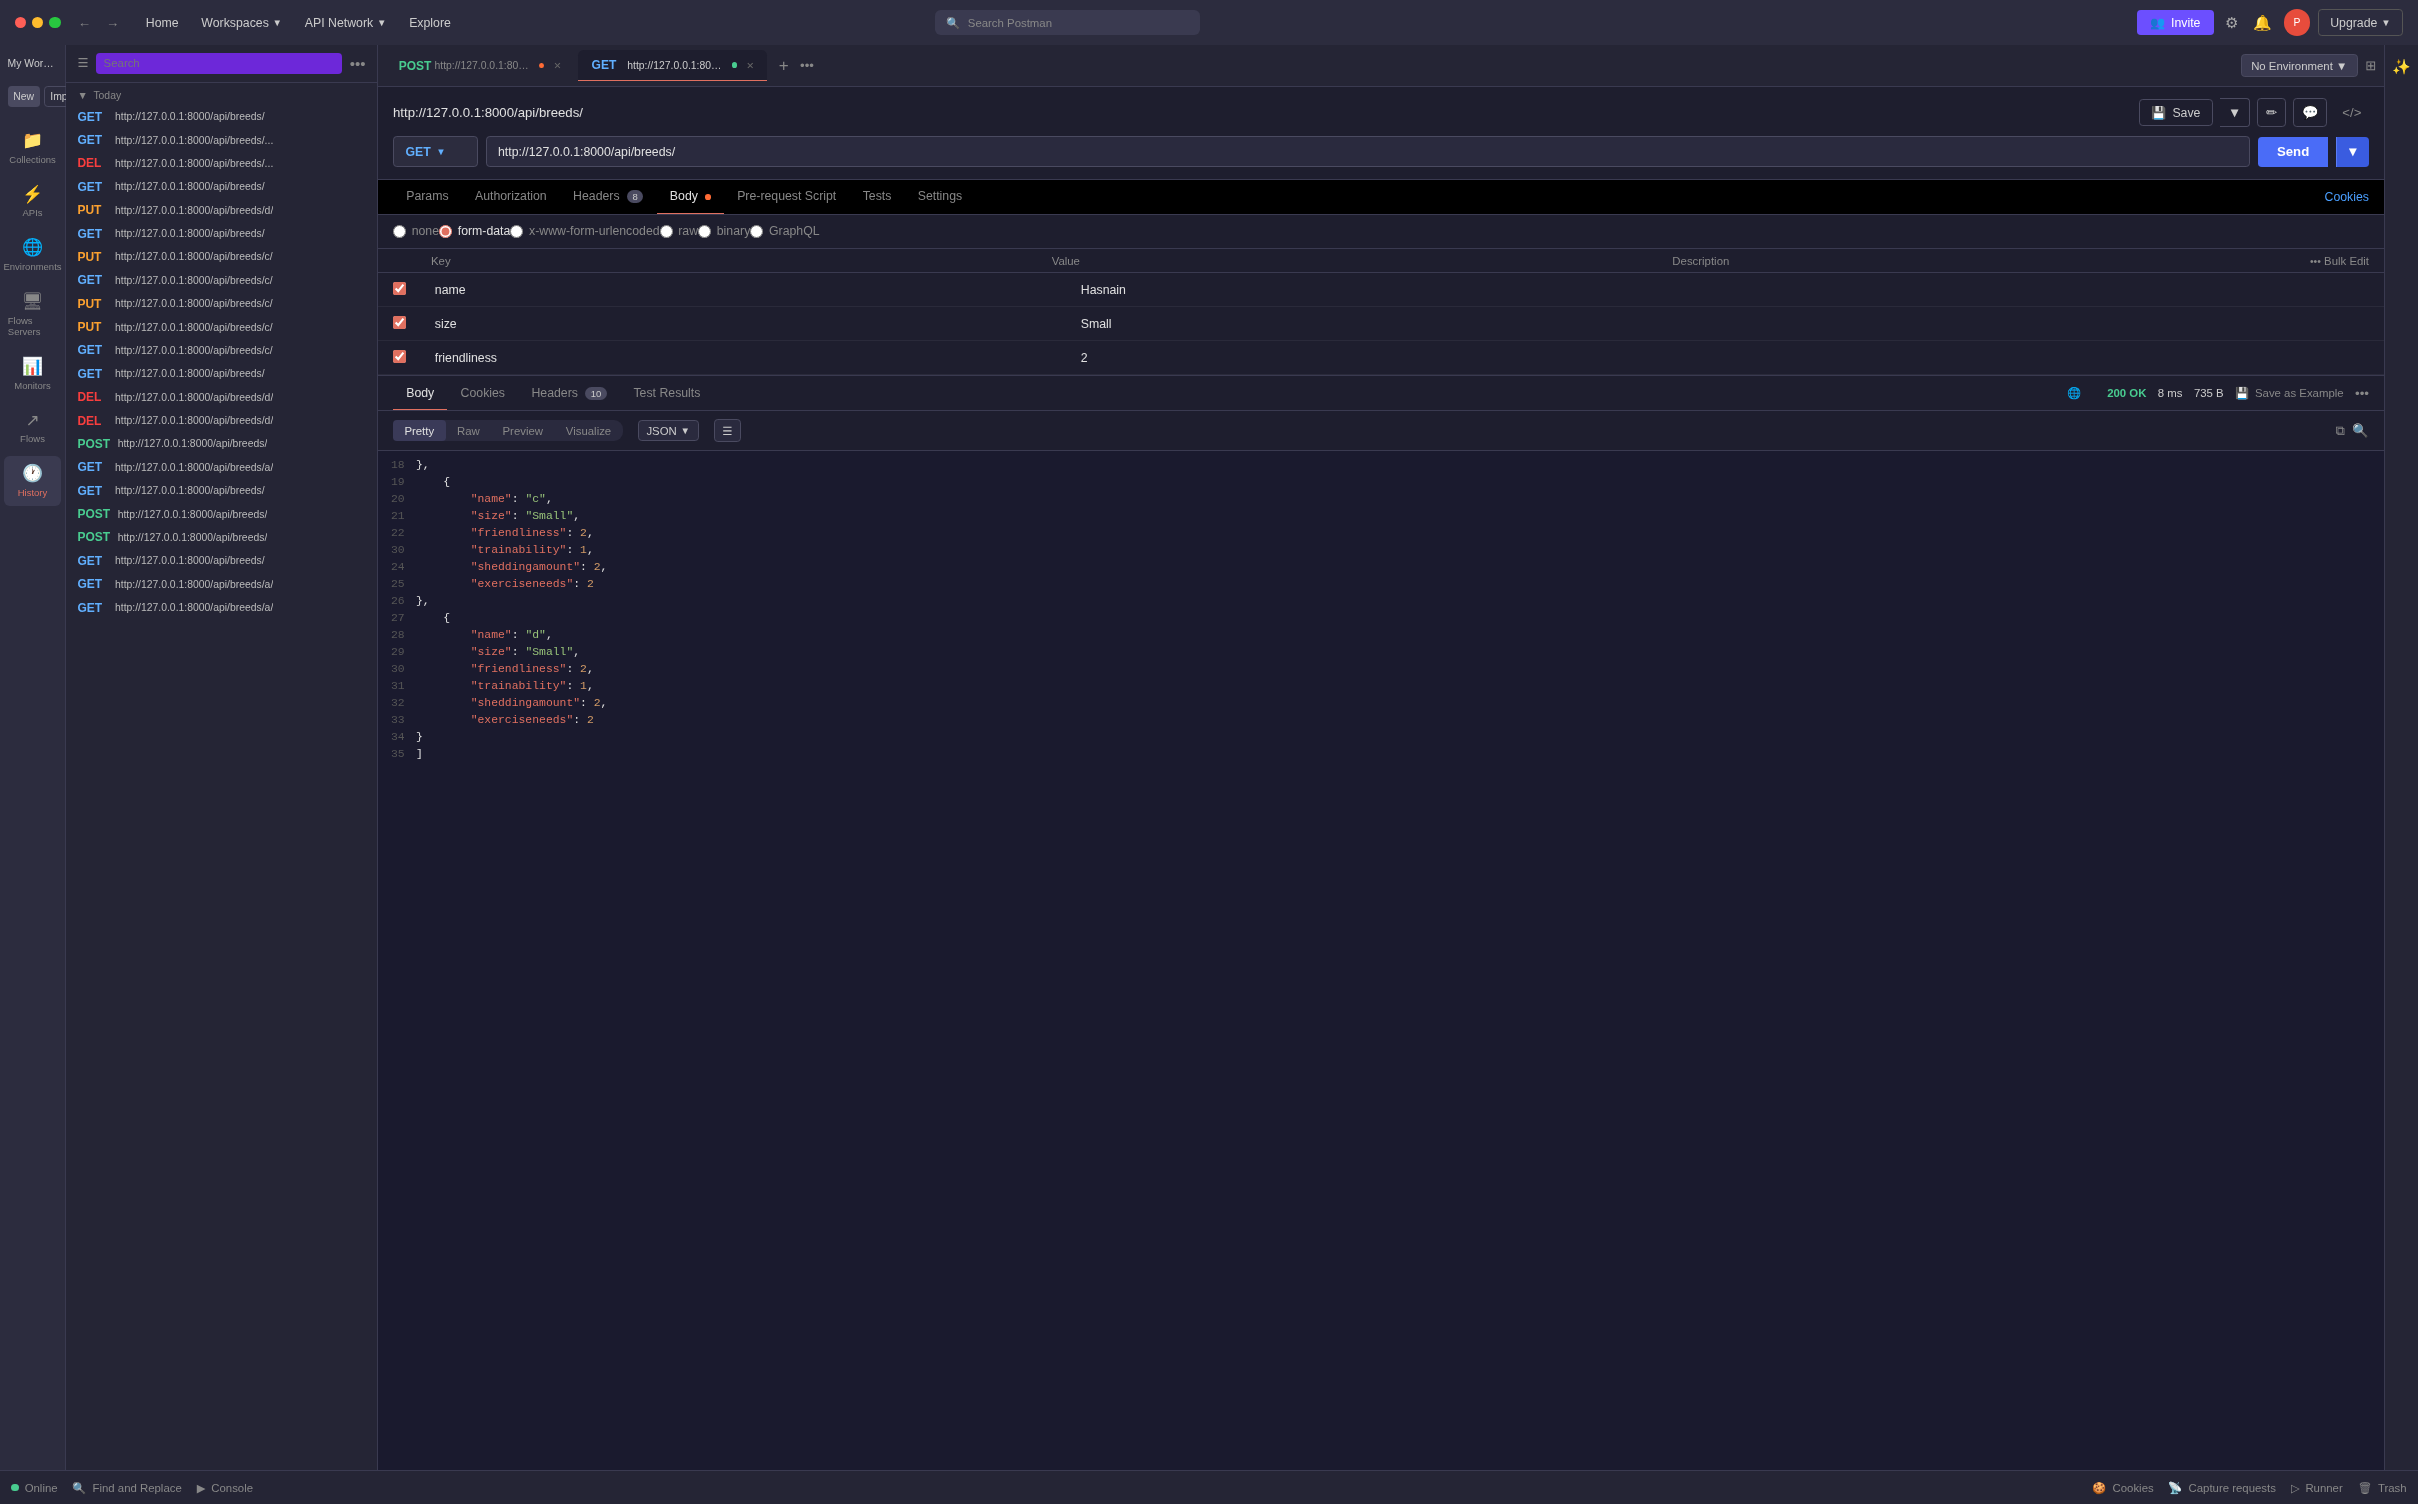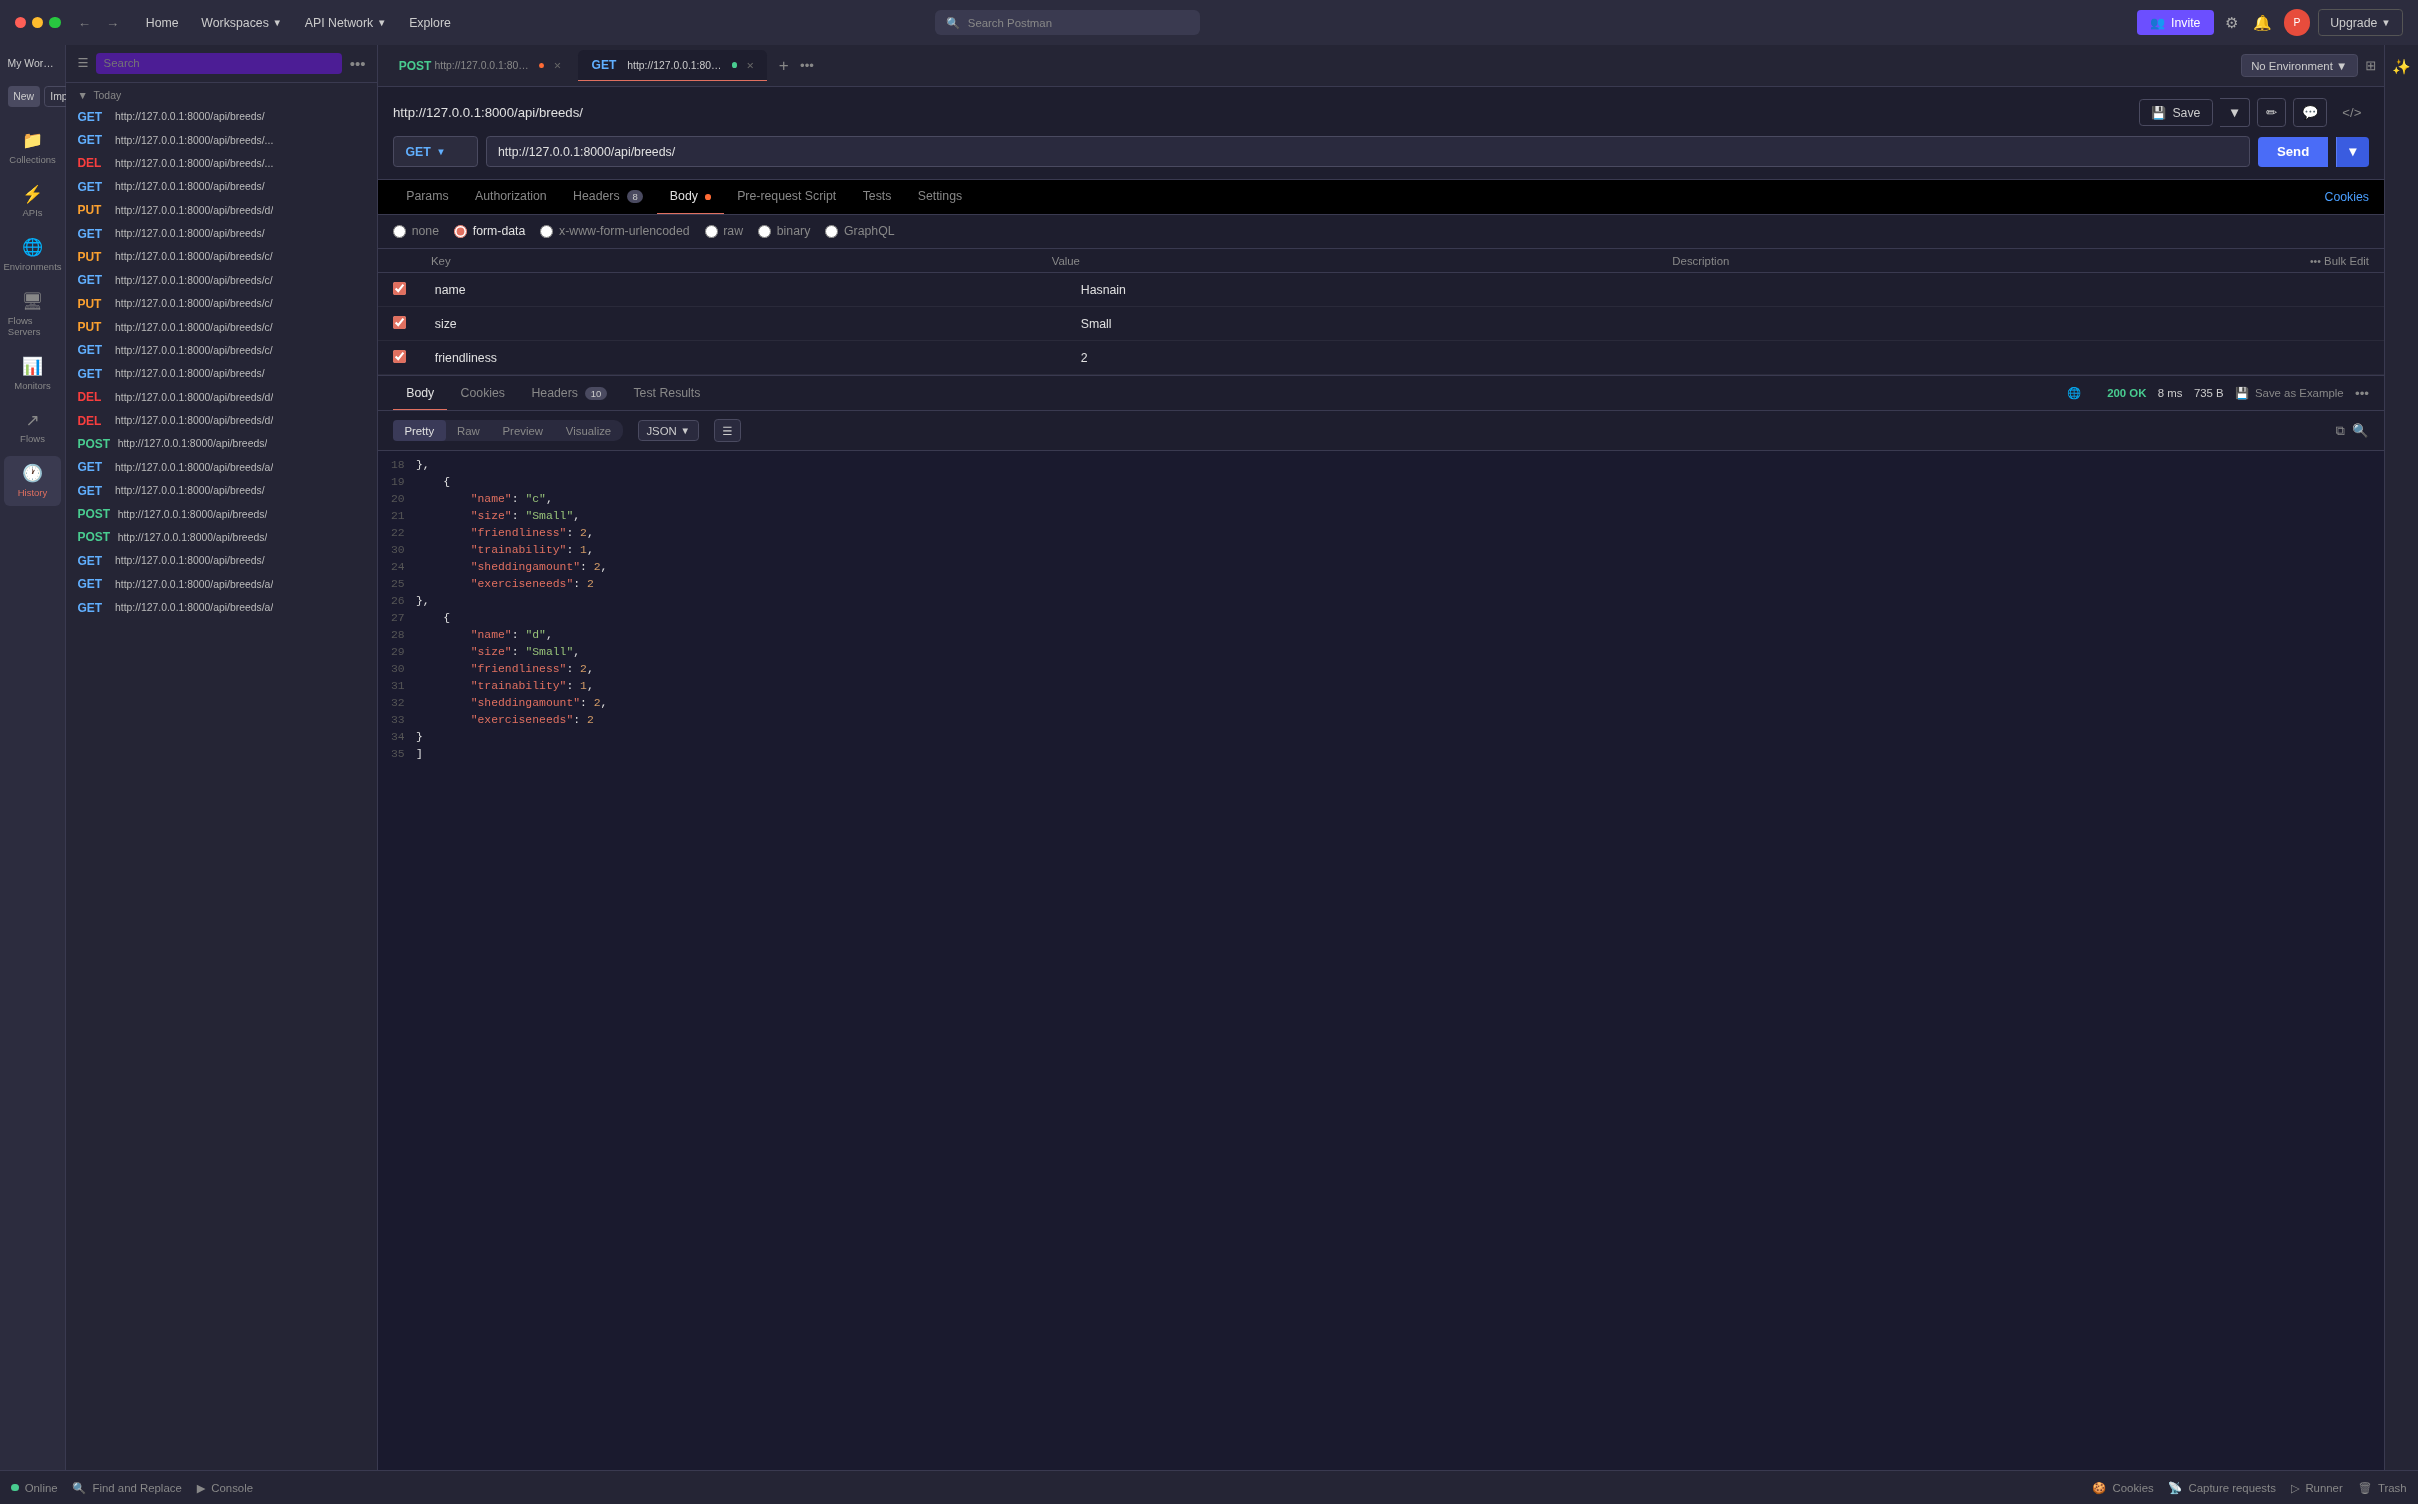--- a/index.html
+++ b/index.html
@@ -30,21 +30,21 @@
 
     
     .sidebar-icons { width: 66px; background: #2c2c3e; display: flex; flex-direction: column; align-items: center; padding: 7.6px 0; gap: 3.8px; border-right: 0.9px solid #3a3a50; }
     .sidebar-icon-item { display: flex; flex-direction: column; align-items: center; gap: 2.8px; padding: 7.6px 3.8px; cursor: pointer; border-radius: 5.7px; width: 57px; color: #888; font-size: 9.5px; }
     .sidebar-icon-item.active { color: #e07060; background: #3a3a50; }
     .sidebar-icon-item .icon { font-size: 17px; }
 
     
     .history-panel { width: 312px; background: #252535; border-right: 0.9px solid #3a3a50; display: flex; flex-direction: column; overflow: hidden; }
     .history-panel-header { display: flex; align-items: center; padding: 7.6px 11.4px; gap: 7.6px; border-bottom: 0.9px solid #3a3a50; }
-    .history-search { flex: 1; background: #4c1d95; border: none; color: #ccc; border-radius: 3.8px; padding: 4.7px 7.6px; font-size: 11.4px; outline: none; }
+    .history-search { flex: 1; background: #6d28d9; border: none; color: #ccc; border-radius: 3.8px; padding: 4.7px 7.6px; font-size: 11.4px; outline: none; }
     .history-list { flex: 1; overflow-y: auto; }
     .history-section { padding: 7.6px 11.4px 3.8px; color: #888; font-size: 10.4px; display: flex; align-items: center; gap: 5.7px; }
     .history-item { display: flex; align-items: center; gap: 7.6px; padding: 4.7px 11.4px; cursor: pointer; }
     .method-badge { font-size: 12px; font-weight: bold; min-width: 30px; }
     .method-get { color: #61affe; }
     .method-post { color: #49cc90; }
     .method-put { color: #fca130; }
     .method-del { color: #f93e3e; }
     .history-url { font-size: 10.4px; color: #bbb; overflow: hidden; text-overflow: ellipsis; white-space: nowrap; max-width: 218px; }
 
@@ -83,21 +83,21 @@
 
     
     .req-tabs { display: flex; align-items: center; padding: 0 15px; border-bottom: 0.9px solid #3a3a50; background: #000000; }
     .req-tab { padding: 9.5px 13.2px; cursor: pointer; color: #888; font-size: 12.3px; border-bottom: 1.9px solid transparent; }
     .req-tab.active { color: #e0e0e0; border-bottom-color: #e07060; }
     .req-tab-badge { background: #4a4a60; color: #ccc; border-radius: 9.5px; padding: 0.9px 5.7px; font-size: 9.5px; margin-left: 3.8px; }
     .req-tab-dot { width: 5.7px; height: 5.7px; border-radius: 50%; background: #ff6b35; display: inline-block; margin-left: 3.8px; vertical-align: middle; }
     .cookies-link { margin-left: auto; color: #4a9fff; font-size: 12.3px; cursor: pointer; }
 
     
-    .body-options { display: flex; align-items: center; gap: 15px; padding: 9.5px 15px; border-bottom: 0.9px solid #3a3a50; }
+    .body-options { display: flex; align-items: center; padding: 9.5px 15px; border-bottom: 0.9px solid #3a3a50; }
     .body-option { display: flex; align-items: center; gap: 5.7px; cursor: pointer; color: #888; font-size: 12.3px; }
     .body-option input[type=radio] { accent-color: #e07060; }
     .body-option.active { color: #e0e0e0; }
 
     
     .form-table { width: 100%; }
     .form-table-header { display: flex; align-items: center; padding: 5.7px 15px; border-bottom: 0.9px solid #3a3a50; color: #888; font-size: 11.4px; }
     .col-check { width: 38px; }
     .col-key { flex: 1; }
     .col-val { flex: 1; }

